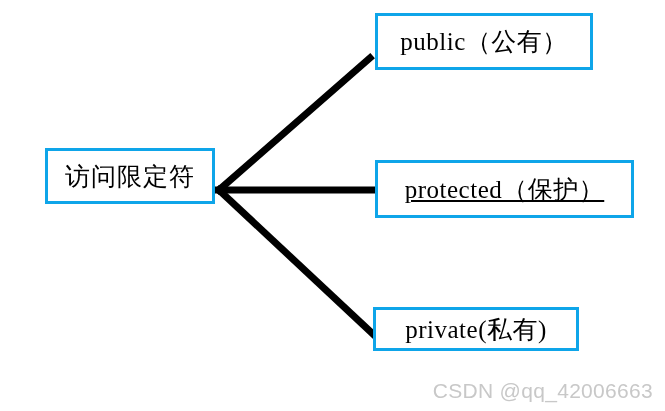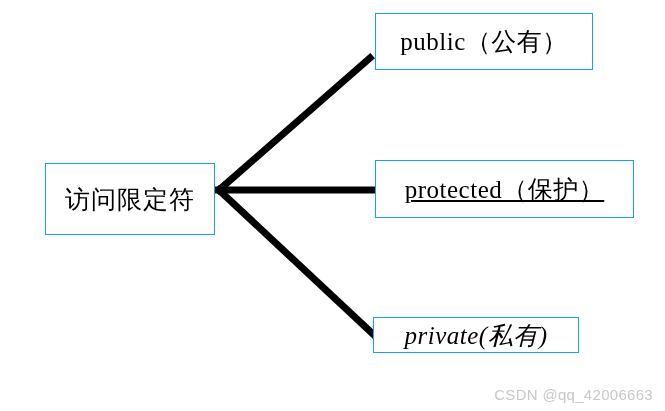--- a/index.html
+++ b/index.html
@@ -22,38 +22,38 @@
     left: 0;
     top: 0;
     width: 665px;
     height: 411px;
     pointer-events: none;
   }
   .node {
     position: absolute;
     box-sizing: border-box;
     background: #ffffff;
-    border: 1px solid #0ea5e9;
+    border: 3px solid #0ea5e9;
     display: flex;
     align-items: center;
     justify-content: center;
     color: #000000;
     white-space: nowrap;
     z-index: 3;
   }
   .node-label {
     font-family: "Liberation Serif", "DejaVu Serif", serif;
     line-height: 1;
     letter-spacing: 0.5px;
   }
   #node-root {
     left: 45px;
-    top: 163px;
+    top: 148px;
     width: 170px;
-    height: 72px;
+    height: 56px;
   }
   #node-root .node-label {
     font-size: 25px;
     letter-spacing: 1px;
   }
   #node-public {
     left: 375px;
     top: 13px;
     width: 218px;
     height: 57px;
@@ -66,35 +66,34 @@
     top: 160px;
     width: 259px;
     height: 58px;
     text-decoration: underline;
   }
   #node-protected .node-label {
     font-size: 25px;
   }
   #node-private {
     left: 373px;
-    top: 317px;
+    top: 307px;
     width: 206px;
-    height: 36px;
-    font-style: italic;
+    height: 44px;
   }
   #node-private .node-label {
     font-size: 25px;
   }
   #watermark {
     position: absolute;
     right: 12px;
     bottom: 8px;
     color: #c8c8c8;
     font-family: "Liberation Sans", "DejaVu Sans", sans-serif;
-    font-size: 15px;
+    font-size: 21px;
     letter-spacing: 0.3px;
     z-index: 4;
   }
 </style>
 </head>
 <body>
 
 <div id="canvas">
 
   <svg class="edges" viewBox="0 0 665 411" width="665" height="411" aria-hidden="true">

